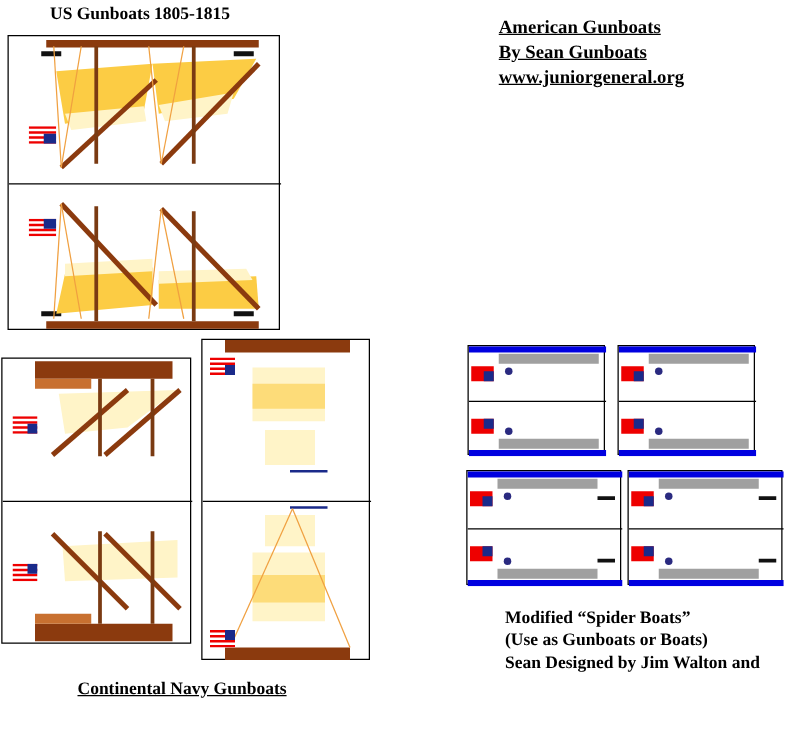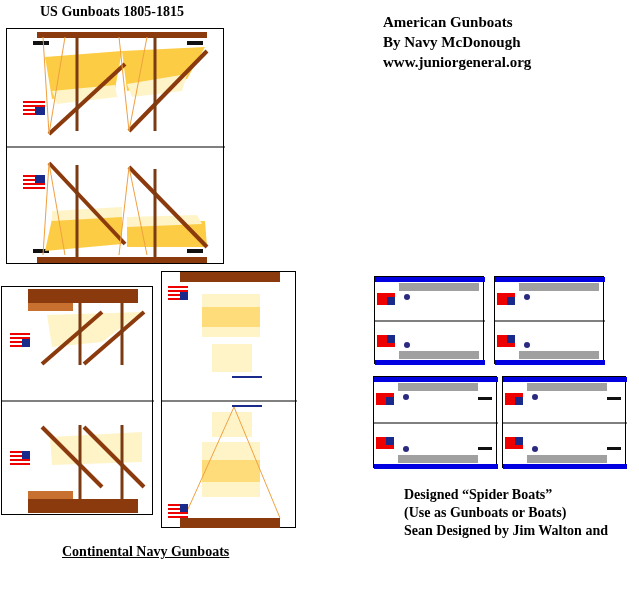--- a/index.html
+++ b/index.html
@@ -1,34 +1,34 @@
 <!DOCTYPE html>
 <html><head>
   <meta charset="utf-8">
   <style>
     html, body { margin: 0; padding: 0; background: #ffffff; }
     body { width: 639px; height: 599px; position: relative; overflow: hidden;
            font-family: "Liberation Serif", "DejaVu Serif", serif; color: #000; }
     .abs { position: absolute; }
     .txt { font-weight: bold; white-space: nowrap; }
     .title-us { left: 40px; top: 4px; font-size: 14px; text-align: right; }
-    .credits { left: 383px; top: 12px; font-size: 15px; line-height: 20px; }
+    .credits { left: 399px; top: 12px; font-size: 15px; line-height: 20px; text-decoration: underline; }
     .cont-title { left: 62px; top: 544px; font-size: 14px; text-decoration: underline; }
     .spider-text { left: 404px; top: 486px; font-size: 14px; line-height: 18px; }
     .panel { border: 1px solid #000; background: #fff; box-sizing: border-box; }
     svg { position: absolute; left: 0; top: 0; }
   </style>
 </head>
 <body>
 
 <div class="abs txt title-us">US Gunboats    1805-1815</div>
 
 <div class="abs txt credits">
   <div>American Gunboats</div>
-  <div>By Navy McDonough</div>
+  <div>By Sean Gunboats</div>
   <div>www.juniorgeneral.org</div>
 </div>
 
 <div class="abs panel" style="left:6px; top:28px; width:218px; height:236px;">
   <svg width="218" height="236">
     <line x1="0" y1="118" x2="218" y2="118" stroke="#000" stroke-width="1"></line>
 
     <rect x="30" y="3" width="170" height="6" fill="#8b3a0e"></rect>
     <rect x="26" y="12" width="16" height="4" fill="#111"></rect>
     <rect x="180" y="12" width="16" height="4" fill="#111"></rect>
@@ -211,16 +211,16 @@
     <circle cx="32" cy="20" r="3" fill="#2a2a80"></circle>
     <circle cx="32" cy="72" r="3" fill="#2a2a80"></circle>
     <rect x="2" y="16" width="18" height="12" fill="#e00"></rect>
       <rect x="12" y="20" width="8" height="8" fill="#1a2a8a"></rect>
     <rect x="2" y="60" width="18" height="12" fill="#e00"></rect>
       <rect x="12" y="60" width="8" height="8" fill="#1a2a8a"></rect>
   </svg>
 </div>
 
 <div class="abs txt spider-text">
-  <div>Designed “Spider Boats”</div>
+  <div>Modified “Spider Boats”</div>
   <div>(Use as Gunboats or Boats)</div>
   <div>Sean Designed by Jim Walton and</div>
 </div>
 
 </body></html>

